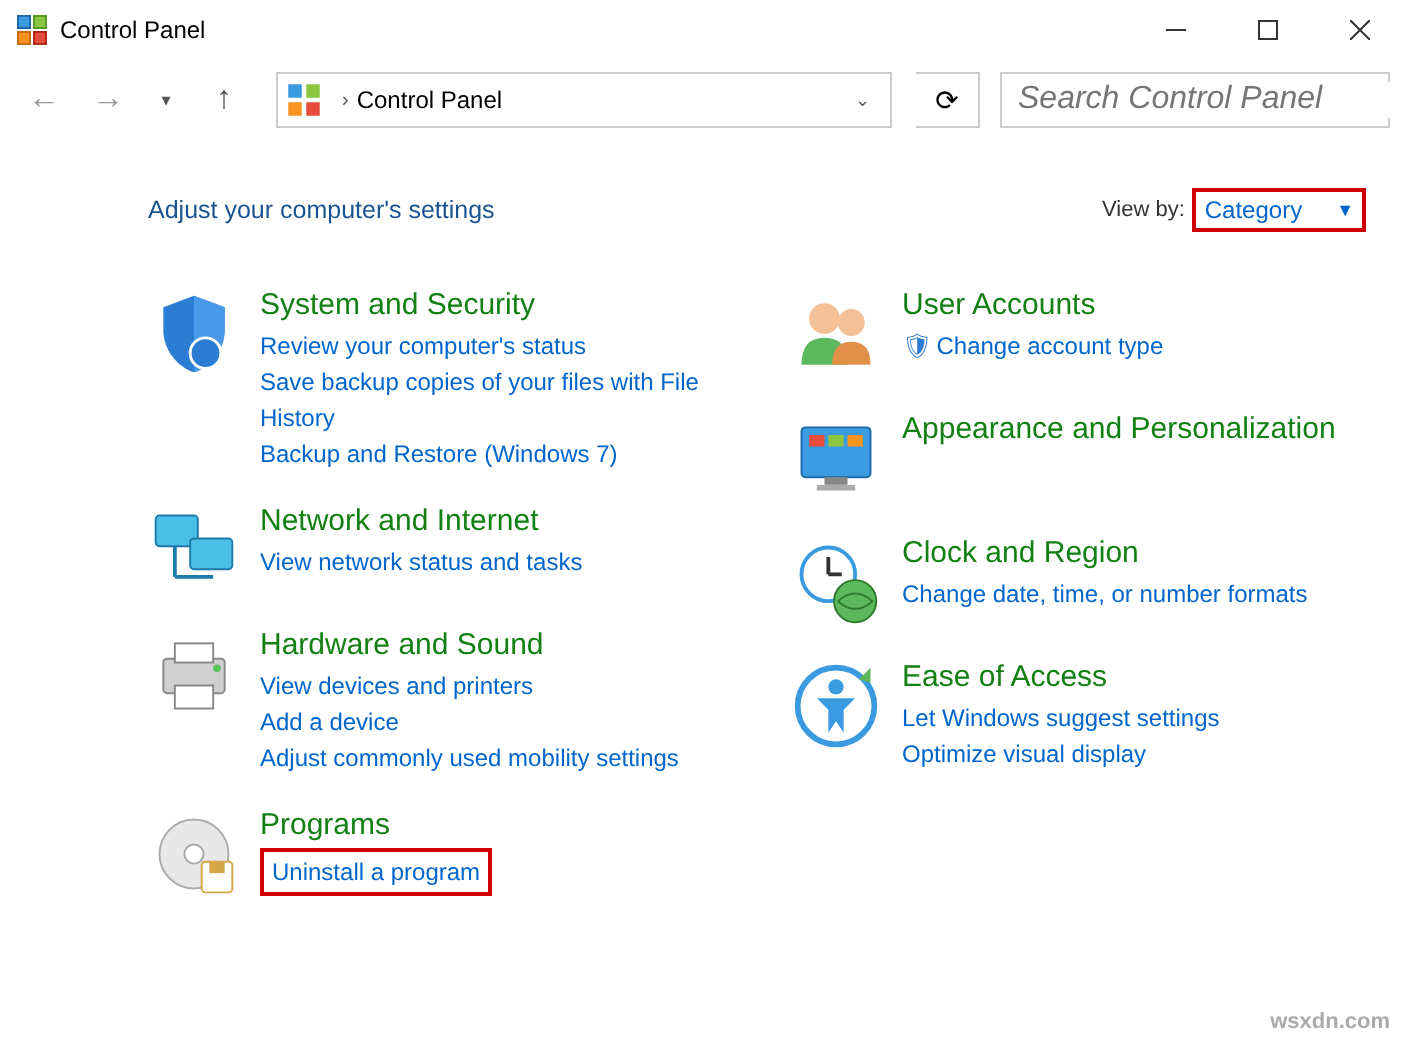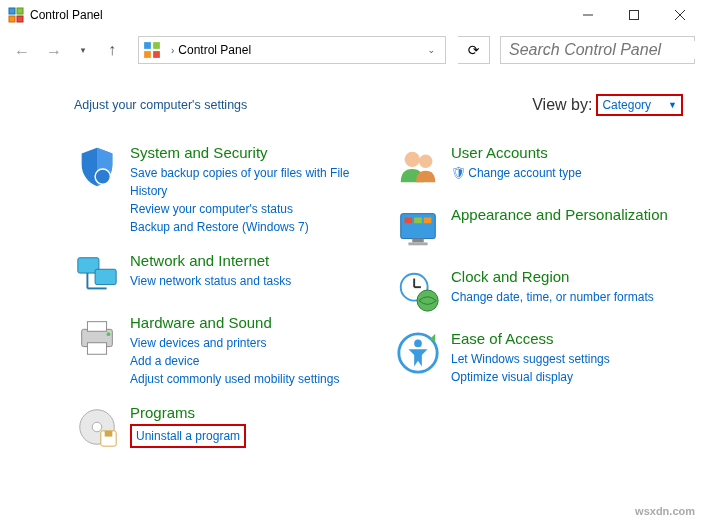--- a/index.html
+++ b/index.html
@@ -22,21 +22,21 @@
     .address-bar .crumb-text { font-size: 12px; flex: 1; }
     .address-bar .addr-drop { font-size: 9px; color: #555; padding: 0 6px; }
     .refresh-btn { width: 32px; height: 28px; border: 1px solid #ccc; border-left: 0; display:flex; align-items:center; justify-content:center; font-size: 14px; }
     .search-box { width: 195px; height: 28px; border: 1px solid #ccc; display: flex; align-items: center; padding: 0 8px; margin-left: 6px; }
     .search-box input { border: 0; outline: 0; flex: 1; font-size: 16px; font-style: italic; color: #7a7a7a; }
     .search-icon { color: #5b5b5b; font-size: 14px; }
     
     .content { padding: 24px 20px 20px 74px; }
     .header-row { display: flex; align-items: center; margin-bottom: 28px; }
     .page-title { font-size: 12.5px; color: #1a5490; flex: 1; }
-    .view-by-label { font-size: 16px; color: #333; margin-right: 4px; }
+    .view-by-label { font-size: 11px; color: #333; margin-right: 4px; }
     .view-by-value { font-size: 12px; color: #0066cc; display:flex; align-items:center; gap:17px; padding: 2px 4px; }
     .highlight-red { border: 2px solid #c00; }
     
     .columns { display: flex; gap: 33px; }
     .col { flex: 1; }
     .category { display: flex; margin-bottom: 16px; }
     .cat-icon { width: 46px; height: 46px; flex-shrink: 0; margin-right: 10px; }
     .cat-body { flex: 1; }
     .cat-title { font-size: 15px; color: #138013; margin-bottom: 2px; line-height: 1.2; }
     .cat-link { display: block; font-size: 12px; color: #0066cc; line-height: 1.5; cursor: pointer; }
@@ -121,22 +121,22 @@
       <div class="category">
         <div class="cat-icon">
           <svg viewBox="0 0 48 48">
               <path d="M24 4 L40 10 L40 22 C40 32 33 41 24 44 C15 41 8 32 8 22 L8 10 Z" fill="#2b7cd3"></path>
               <path d="M24 4 L40 10 L40 22 C40 32 33 41 24 44 L24 4 Z" fill="#4a98e8"></path>
               <circle cx="30" cy="34" r="8" fill="#2b7cd3" stroke="#fff" stroke-width="1.5"></circle>
             </svg>
         </div>
         <div class="cat-body">
           <div class="cat-title">System and Security</div>
+          <span class="cat-link">Review your computer's status</span>
           <span class="cat-link">Save backup copies of your files with File History</span>
-          <span class="cat-link">Review your computer's status</span>
           <span class="cat-link">Backup and Restore (Windows 7)</span>
         </div>
       </div>
 
       <div class="category">
         <div class="cat-icon">
           <svg viewBox="0 0 48 48">
               <rect x="4" y="6" width="22" height="16" rx="2" fill="#4bbfe8" stroke="#1e7aa8"></rect>
               <rect x="22" y="18" width="22" height="16" rx="2" fill="#4bbfe8" stroke="#1e7aa8"></rect>
               <line x1="14" y1="22" x2="14" y2="38" stroke="#1e7aa8" stroke-width="2"></line>

